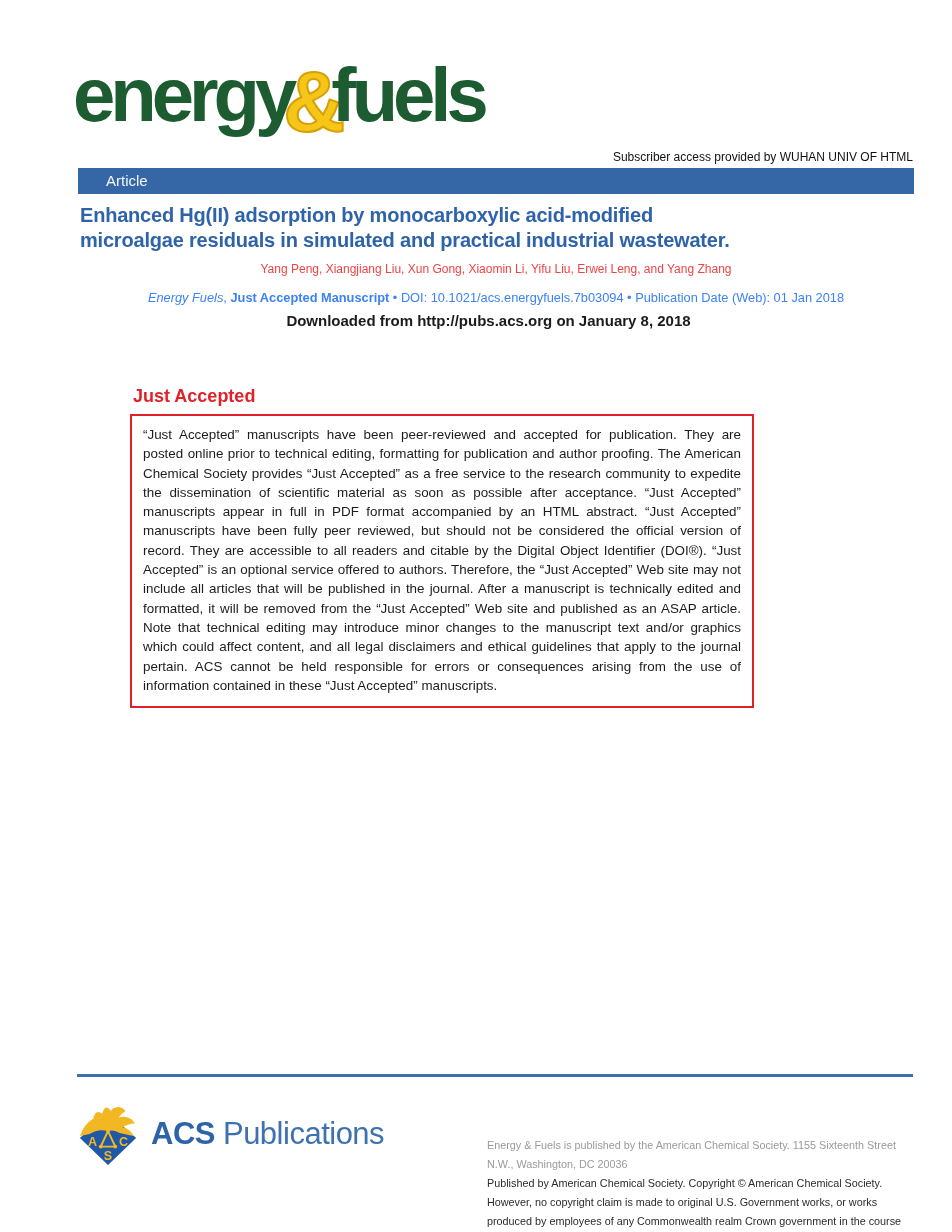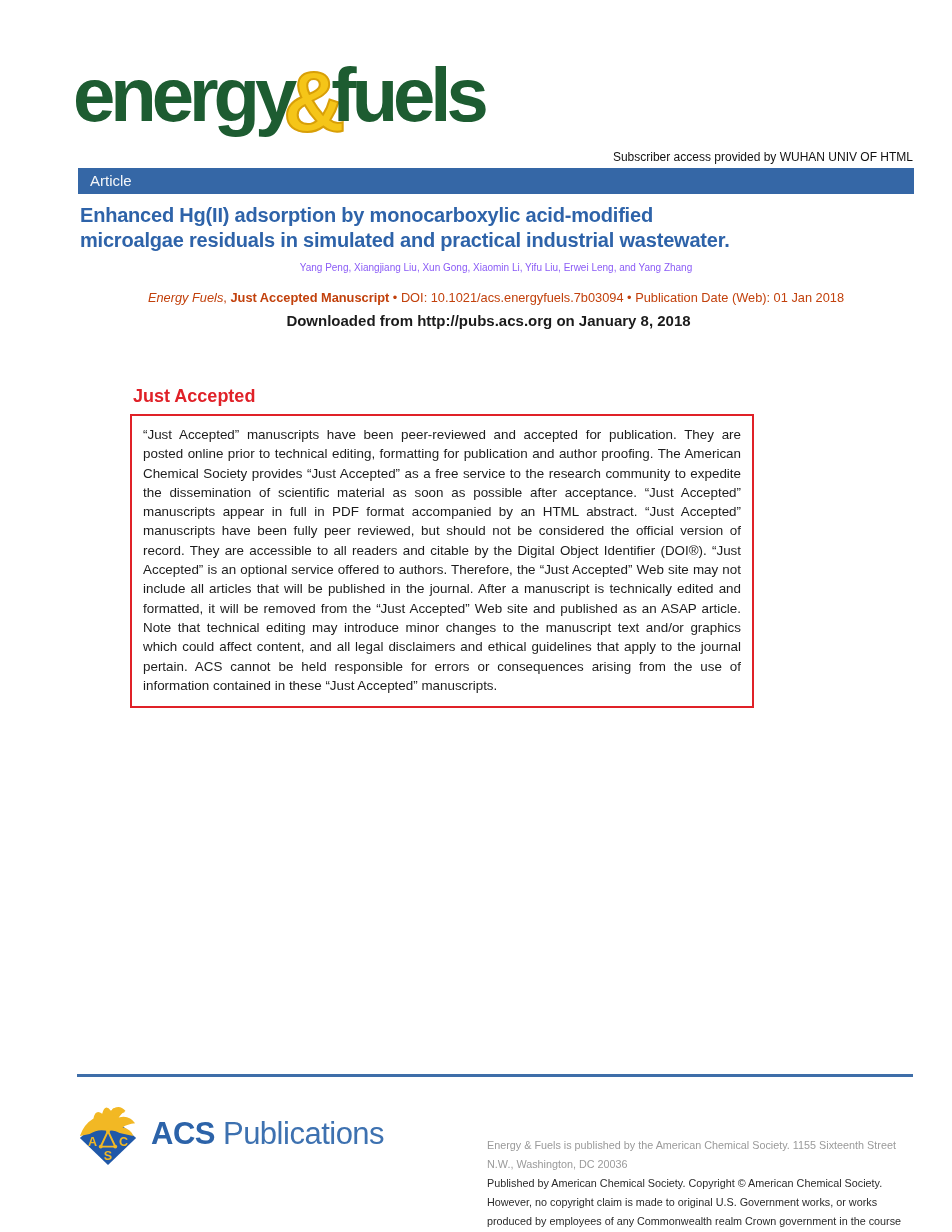--- a/index.html
+++ b/index.html
@@ -50,21 +50,21 @@
   .article-bar {
     position: absolute;
     left: 58px;
     top: 168px;
     width: 836px;
     height: 26px;
     background: #3567A6;
     color: #f4f6f9;
     font-size: 15px;
     line-height: 26px;
-    padding-left: 12px;
+    padding-left: 28px;
   }
 
   
   .title {
     position: absolute;
     left: 60px;
     right: 60px;
     top: 203px;
     text-align: left;
     color: #2E63A9;
@@ -72,31 +72,31 @@
     font-size: 20px;
     line-height: 25px;
     letter-spacing: -0.2px;
   }
   .authors {
     position: absolute;
     left: 60px;
     right: 60px;
     top: 262px;
     text-align: center;
-    font-size: 10px;
-    color: #8b5cf6;
+    font-size: 12px;
+    color: #ef4444;
   }
   .citation {
     position: absolute;
     left: 40px;
     right: 40px;
     top: 290px;
     text-align: center;
     font-size: 12.8px;
-    color: #c2410c;
+    color: #3b82f6;
   }
   .citation .it { font-style: italic; }
   .citation .bd { font-weight: bold; }
   .downloaded {
     position: absolute;
     left: 60px;
     right: 75px;
     top: 312px;
     text-align: center;
     font-size: 15px;

